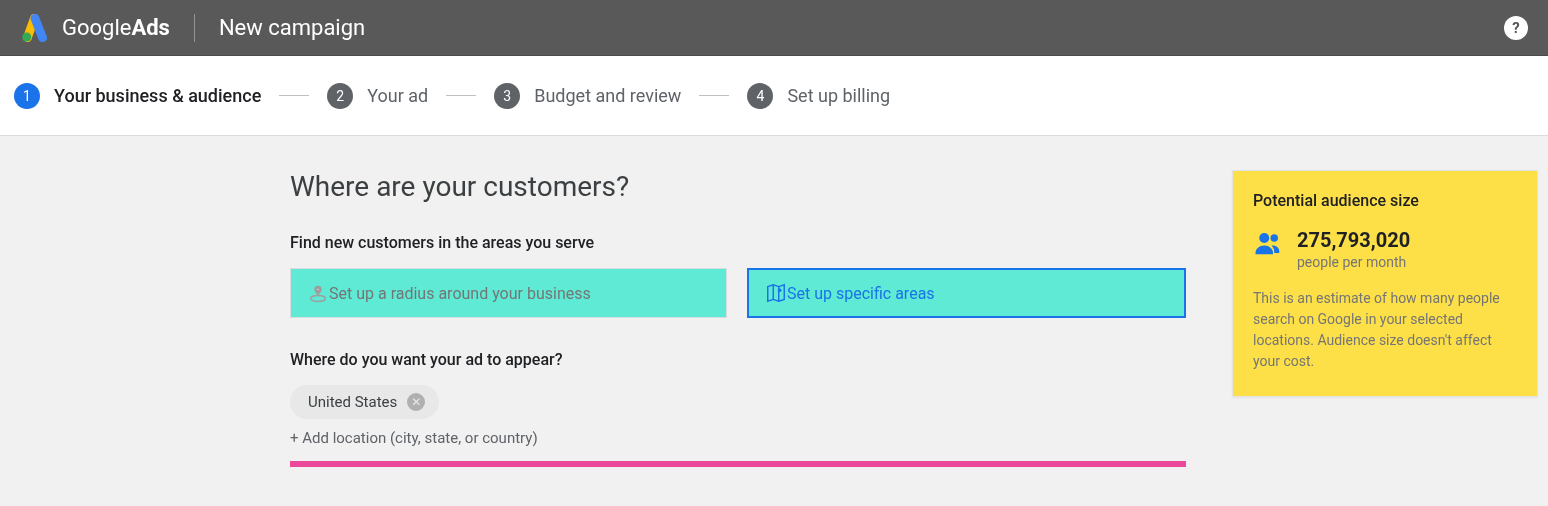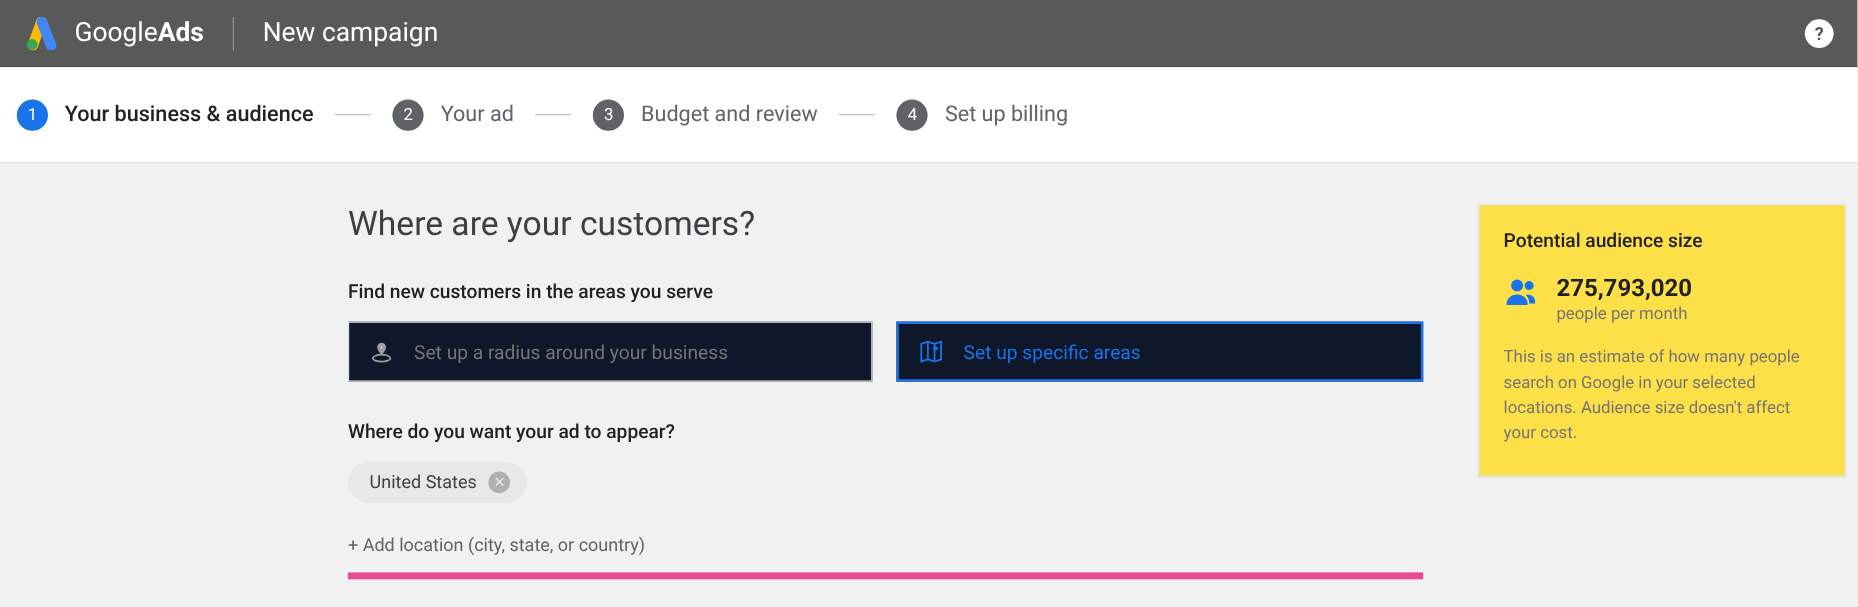--- a/index.html
+++ b/index.html
@@ -122,39 +122,39 @@
 
   .option-row {
     display: flex;
     gap: 20px;
     margin-bottom: 32px;
   }
   .option-btn {
     flex: 1;
     height: 50px;
     border: 1px solid #dadce0;
-    background: #0f172a;
+    background: #5eead4;
     display: flex;
     align-items: center;
     padding: 0 16px;
-    gap: 16px;
+    gap: 0;
     font-size: 16px;
     color: #757575;
     cursor: pointer;
   }
   .option-btn.selected {
     border: 2px solid #1a73e8;
     color: #1a73e8;
   }
   .option-btn .ico { width: 22px; height: 22px; display:flex; align-items:center; justify-content:center; }
 
   .chip-row {
     display: flex;
     gap: 10px;
-    margin-bottom: 26px;
+    margin-bottom: 10px;
   }
   .chip {
     display: flex;
     align-items: center;
     gap: 10px;
     background: #e8e8e8;
     border-radius: 20px;
     padding: 8px 14px 8px 18px;
     font-size: 15px;
     color: #3c4043;

